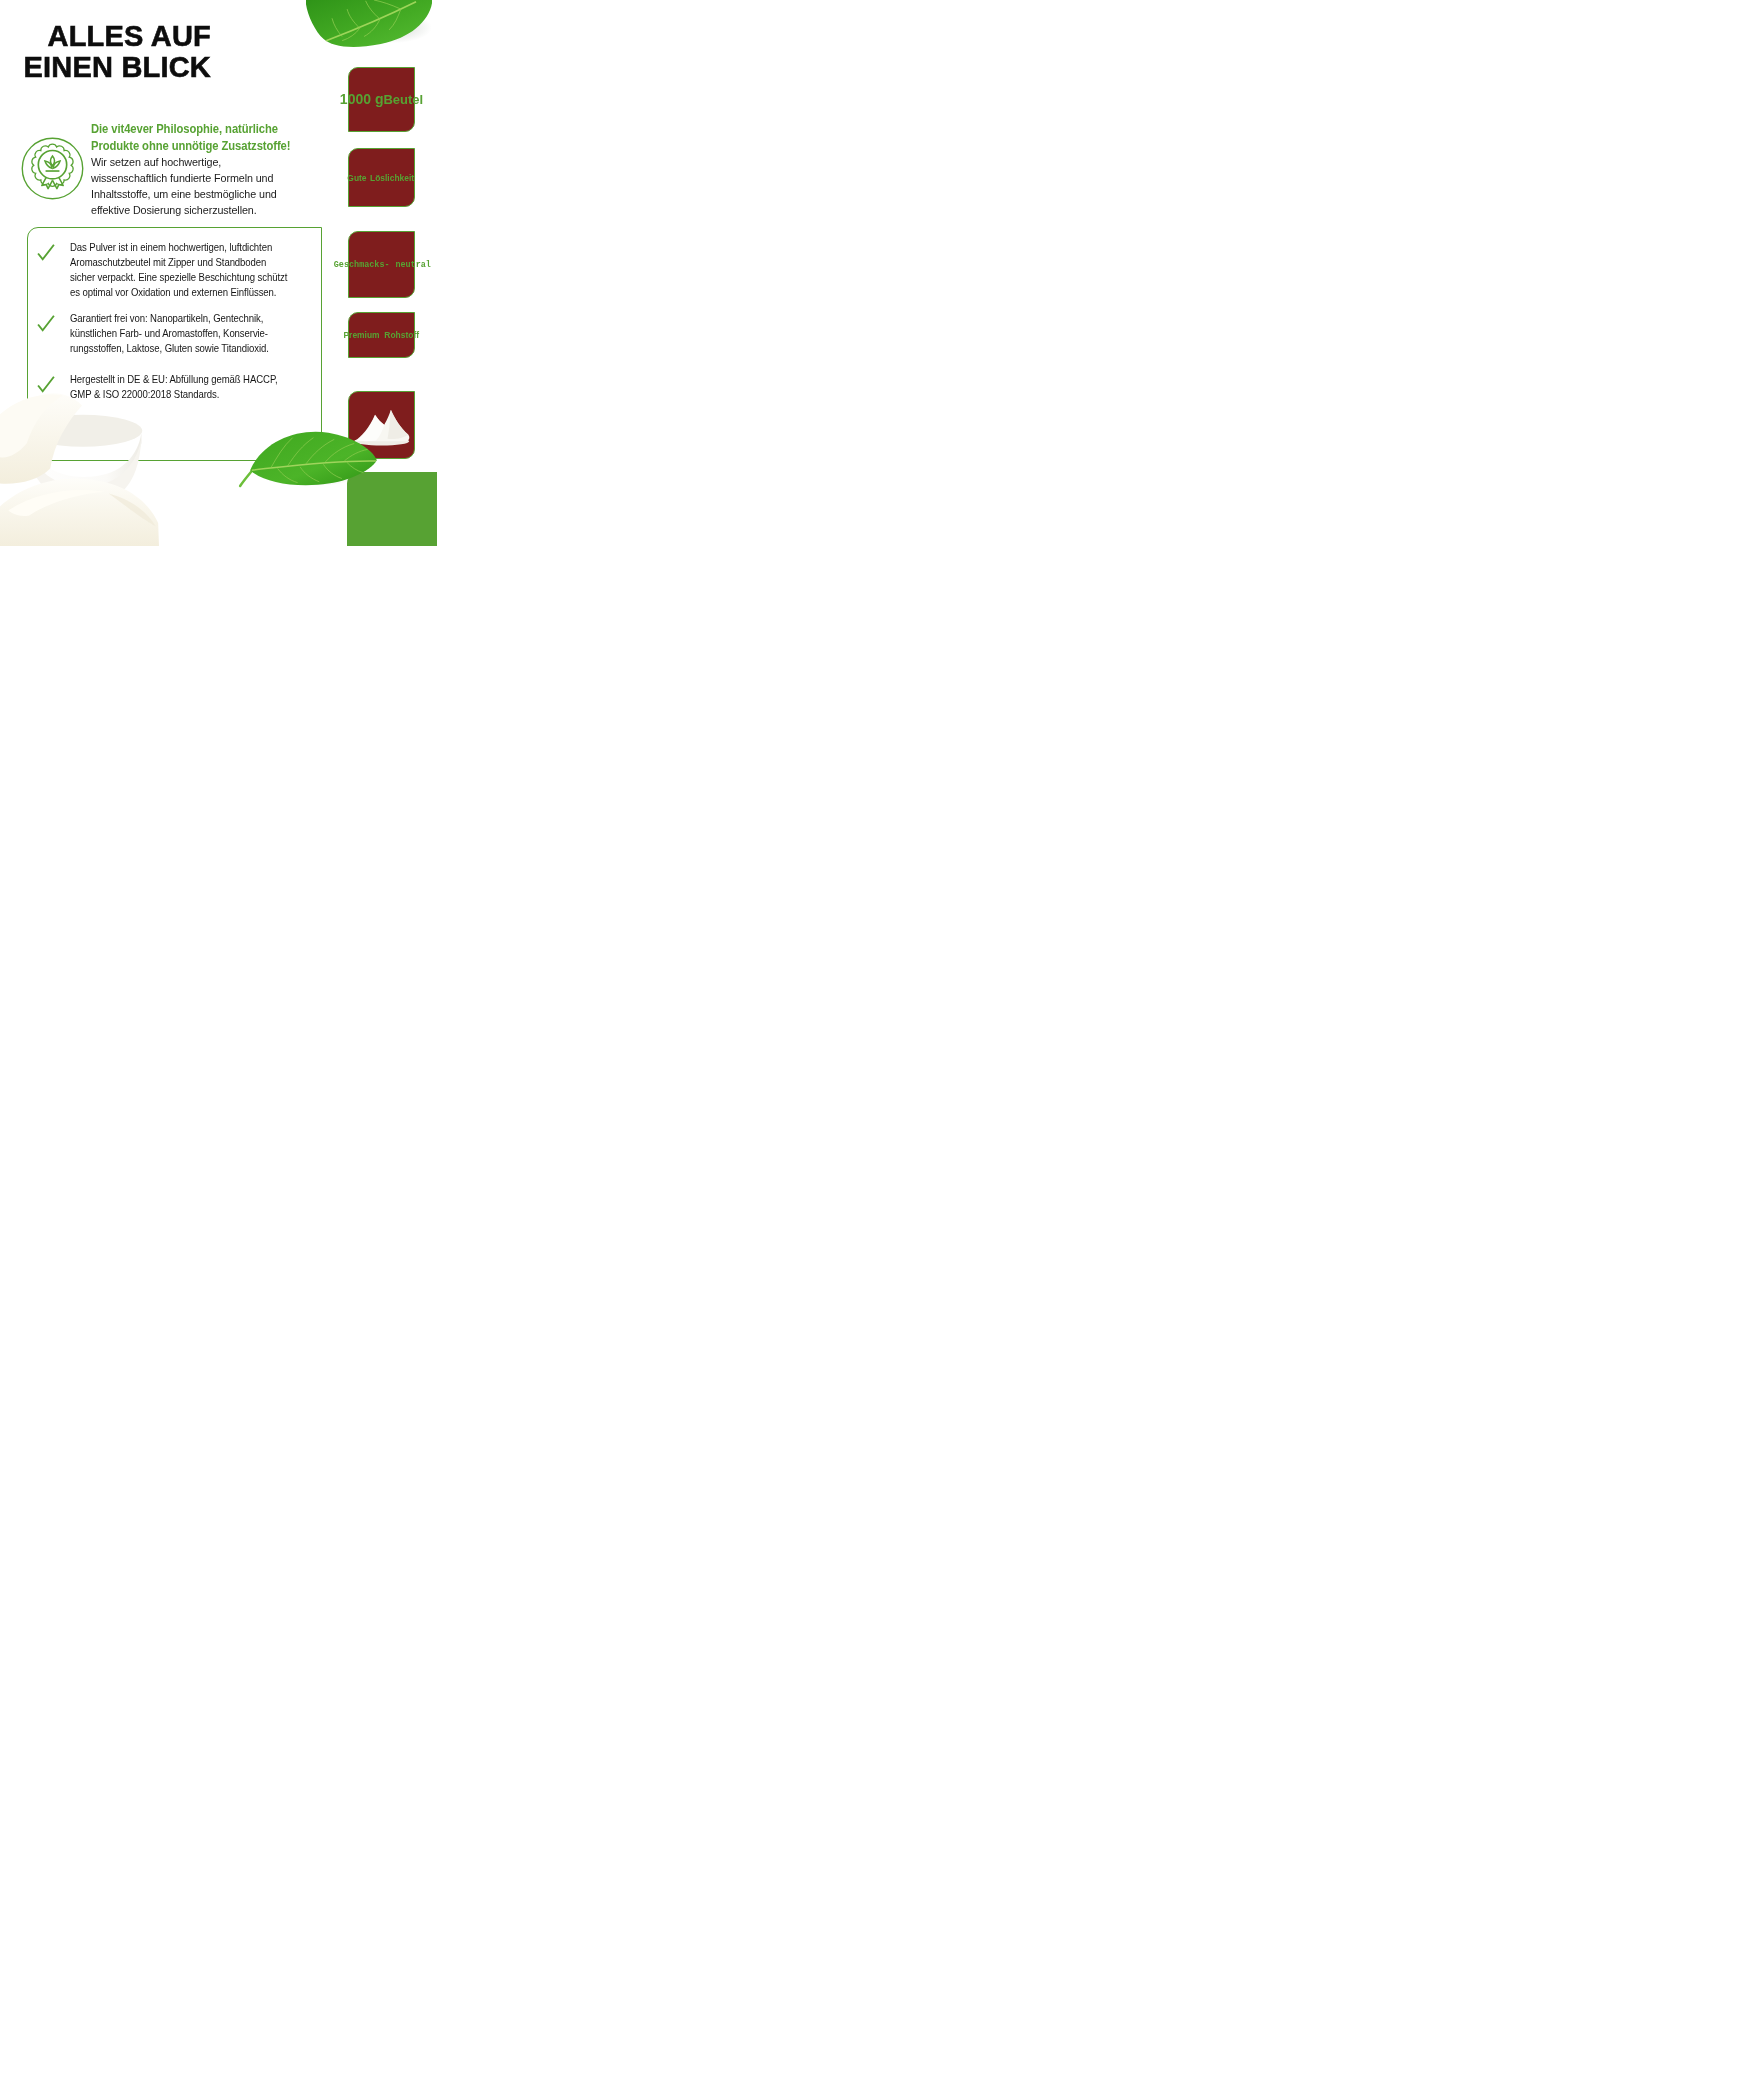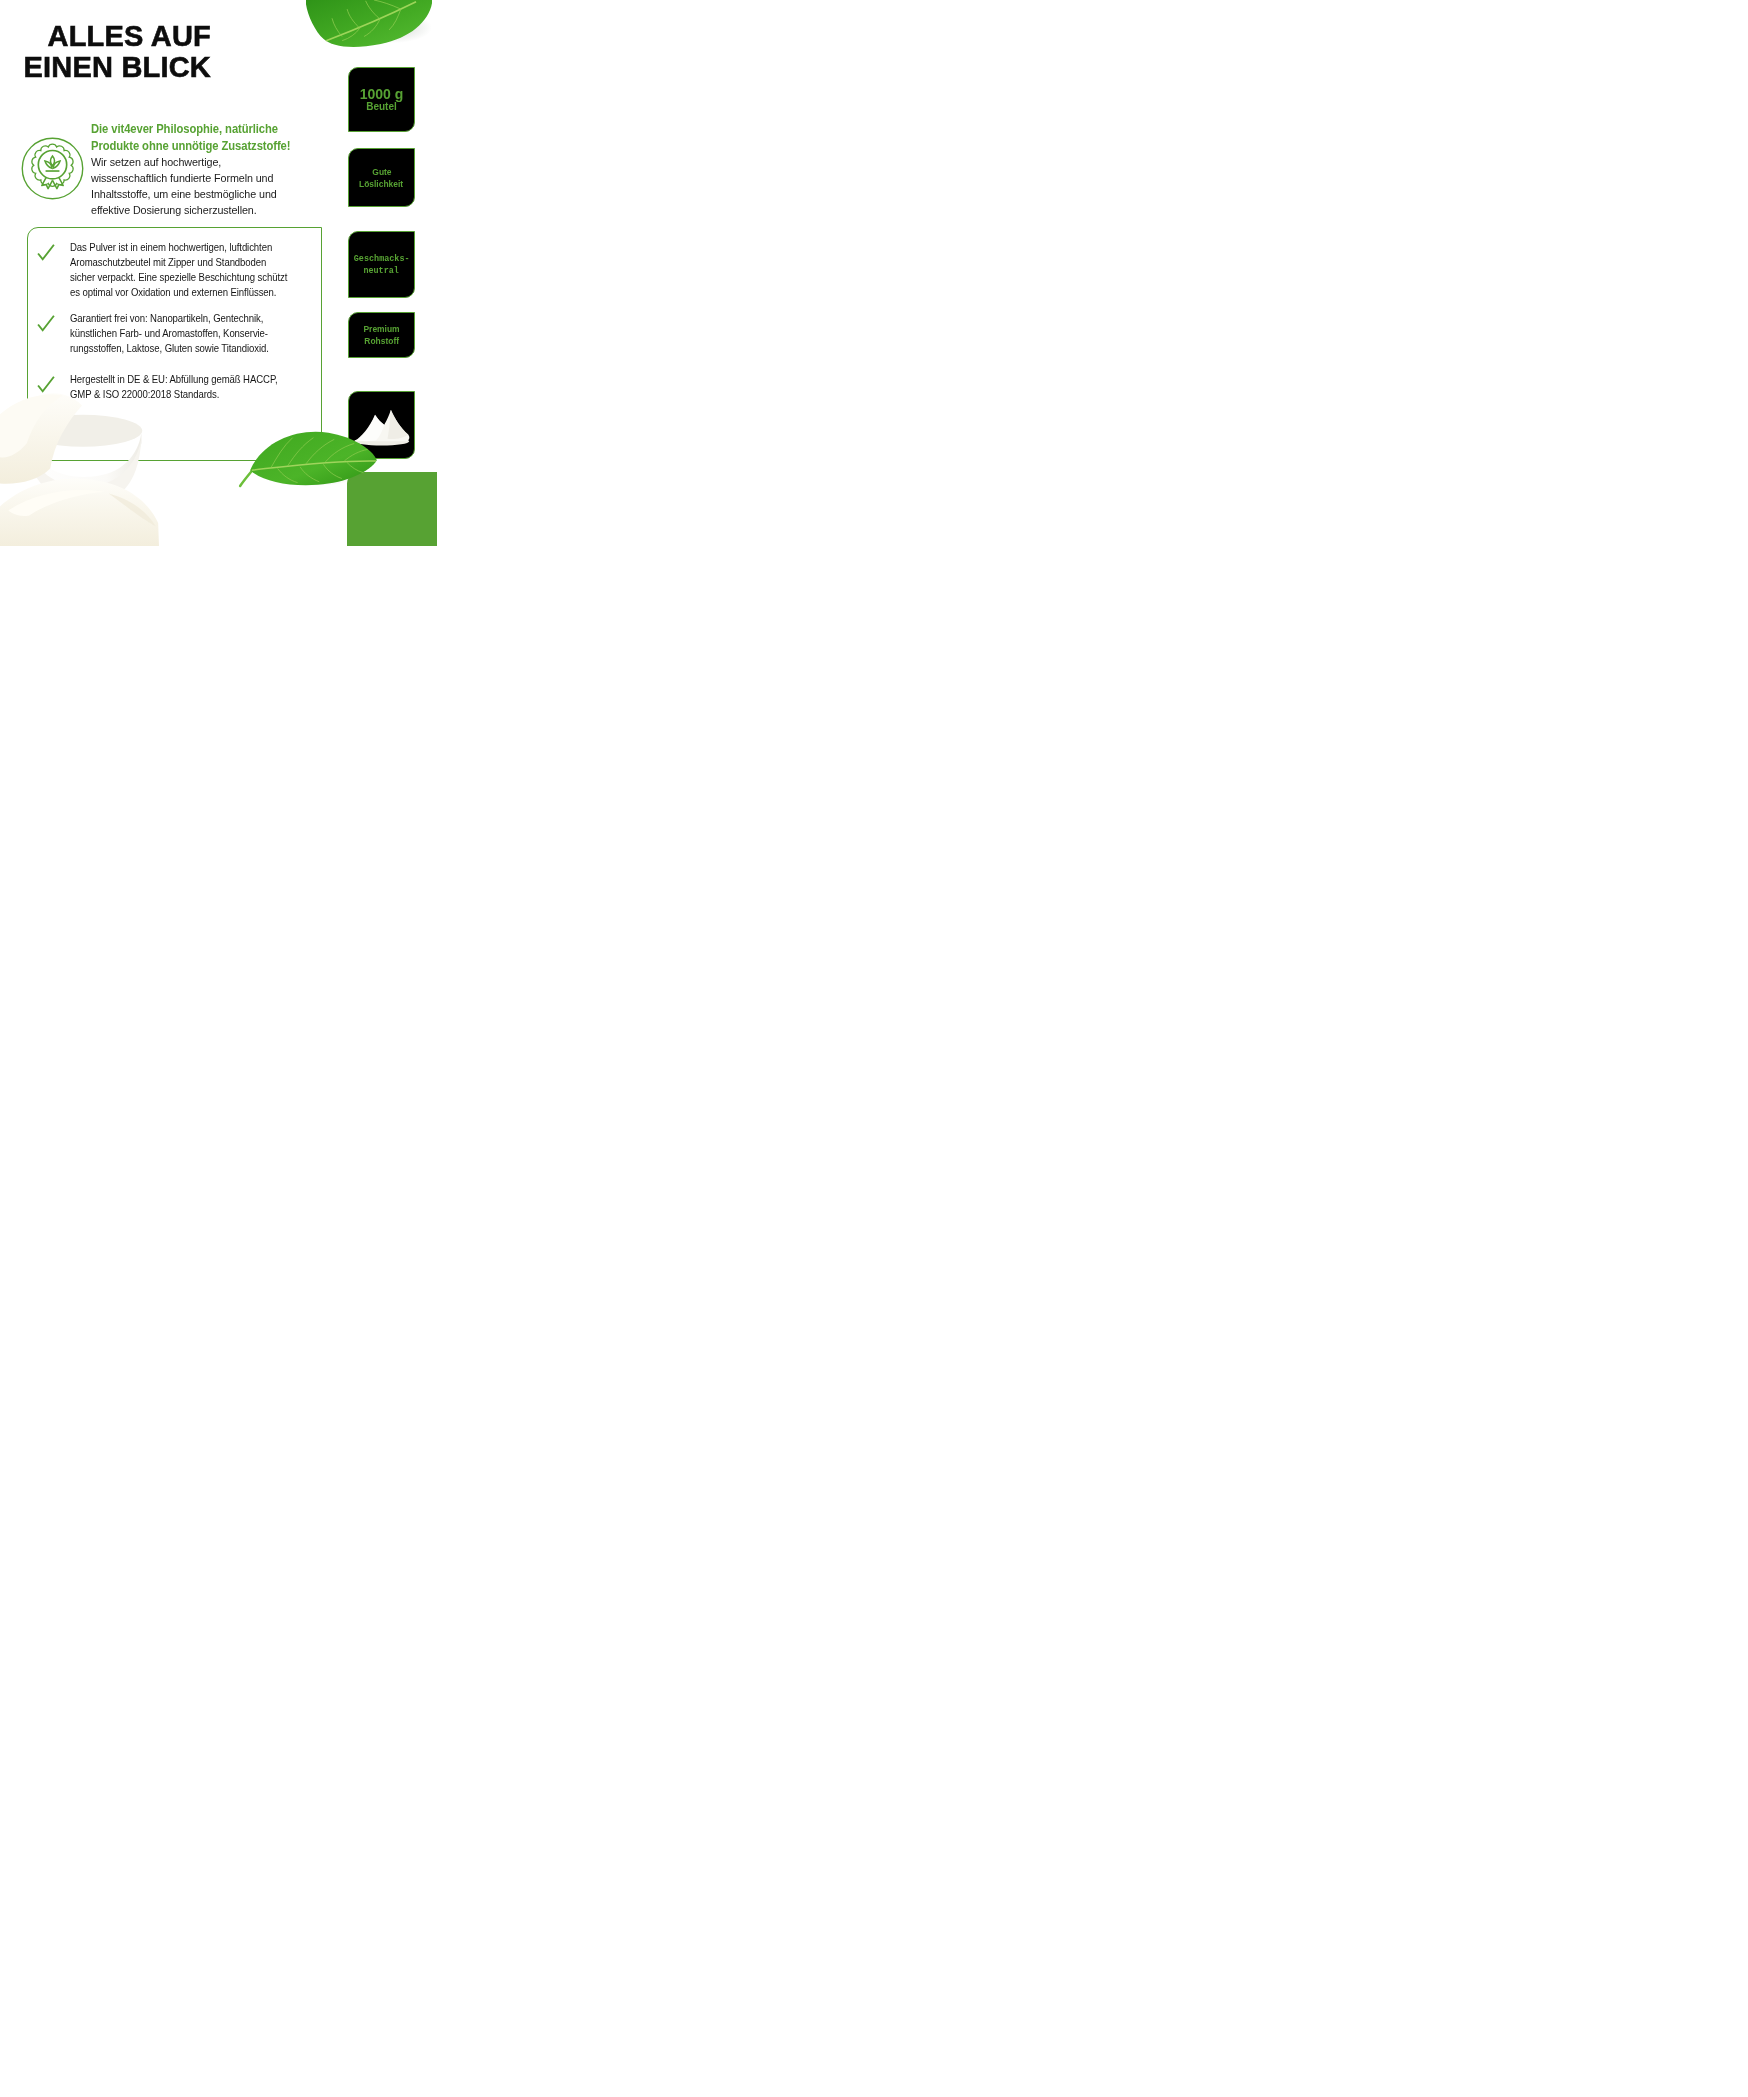--- a/index.html
+++ b/index.html
@@ -33,26 +33,26 @@
   .item .check{position:absolute;left:7.6px;top:2.5px;}
   .item-text{color:#161616;font-size:11px;line-height:15px;letter-spacing:-0.1px;
              transform:scaleX(.87);transform-origin:left top;}
   .item-text div{white-space:nowrap;}
   .item1{margin-top:12px;}
   .item2{margin-top:11px;}
   .item3{margin-top:16px;}
 
   
   .sidebox{position:absolute;left:348px;width:67px;border:1px solid #57a233;
-           border-radius:10px 0 10px 0;box-sizing:border-box;background:#000000;
-           display:flex;flex-direction:column;align-items:center;justify-content:center;}
+           border-radius:10px 0 10px 0;box-sizing:border-box;background:#7f1d1d;
+           display:flex;flex-direction:row;align-items:center;justify-content:center;}
   .sidebox .lbl{color:#57a233;font-weight:700;font-size:9.6px;line-height:11.7px;
                 transform:scaleX(.88);transform-origin:center;white-space:nowrap;text-align:center;}
   .sidebox .big{font-size:14px;line-height:15px;transform:none;}
-  .sidebox .small{font-size:10px;line-height:10px;transform:none;}
+  .sidebox .small{font-size:13px;line-height:10px;transform:none;}
   .box-weight{top:67px;height:65px;}
   .box-solub{top:148px;height:59px;}
   .box-taste{top:231px;height:67px;font-family:Liberation Mono, monospace;}
   .box-raw{top:312px;height:46px;}
   .box-powder{top:391px;height:68px;overflow:hidden;}
   .green-panel{position:absolute;left:347px;top:472px;width:90px;height:74px;
                background:#57a233;border-radius:11.7px 0 0 0;}
 
   
   .powder-scene{position:absolute;left:0;bottom:0;width:159px;height:153px;z-index:4;}

